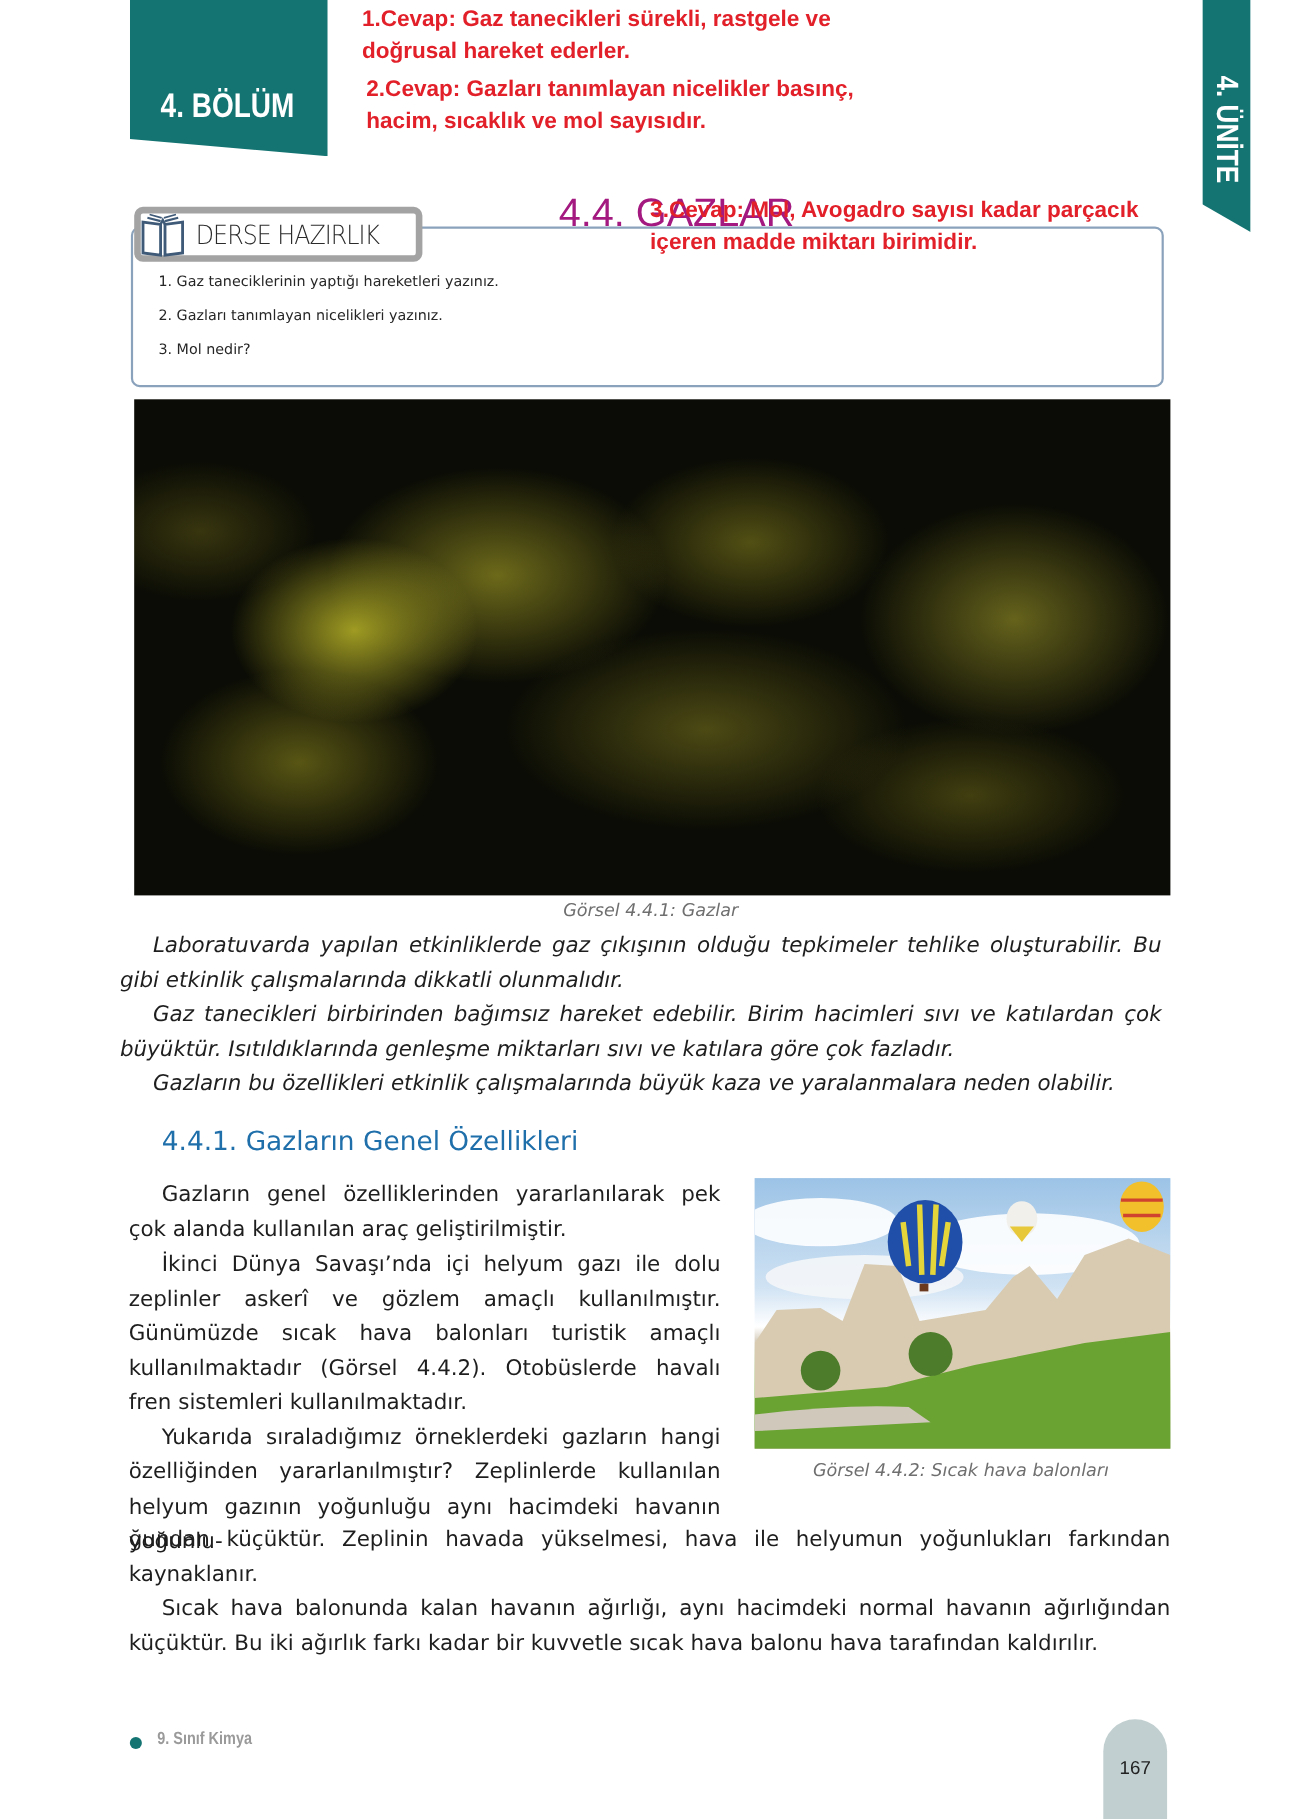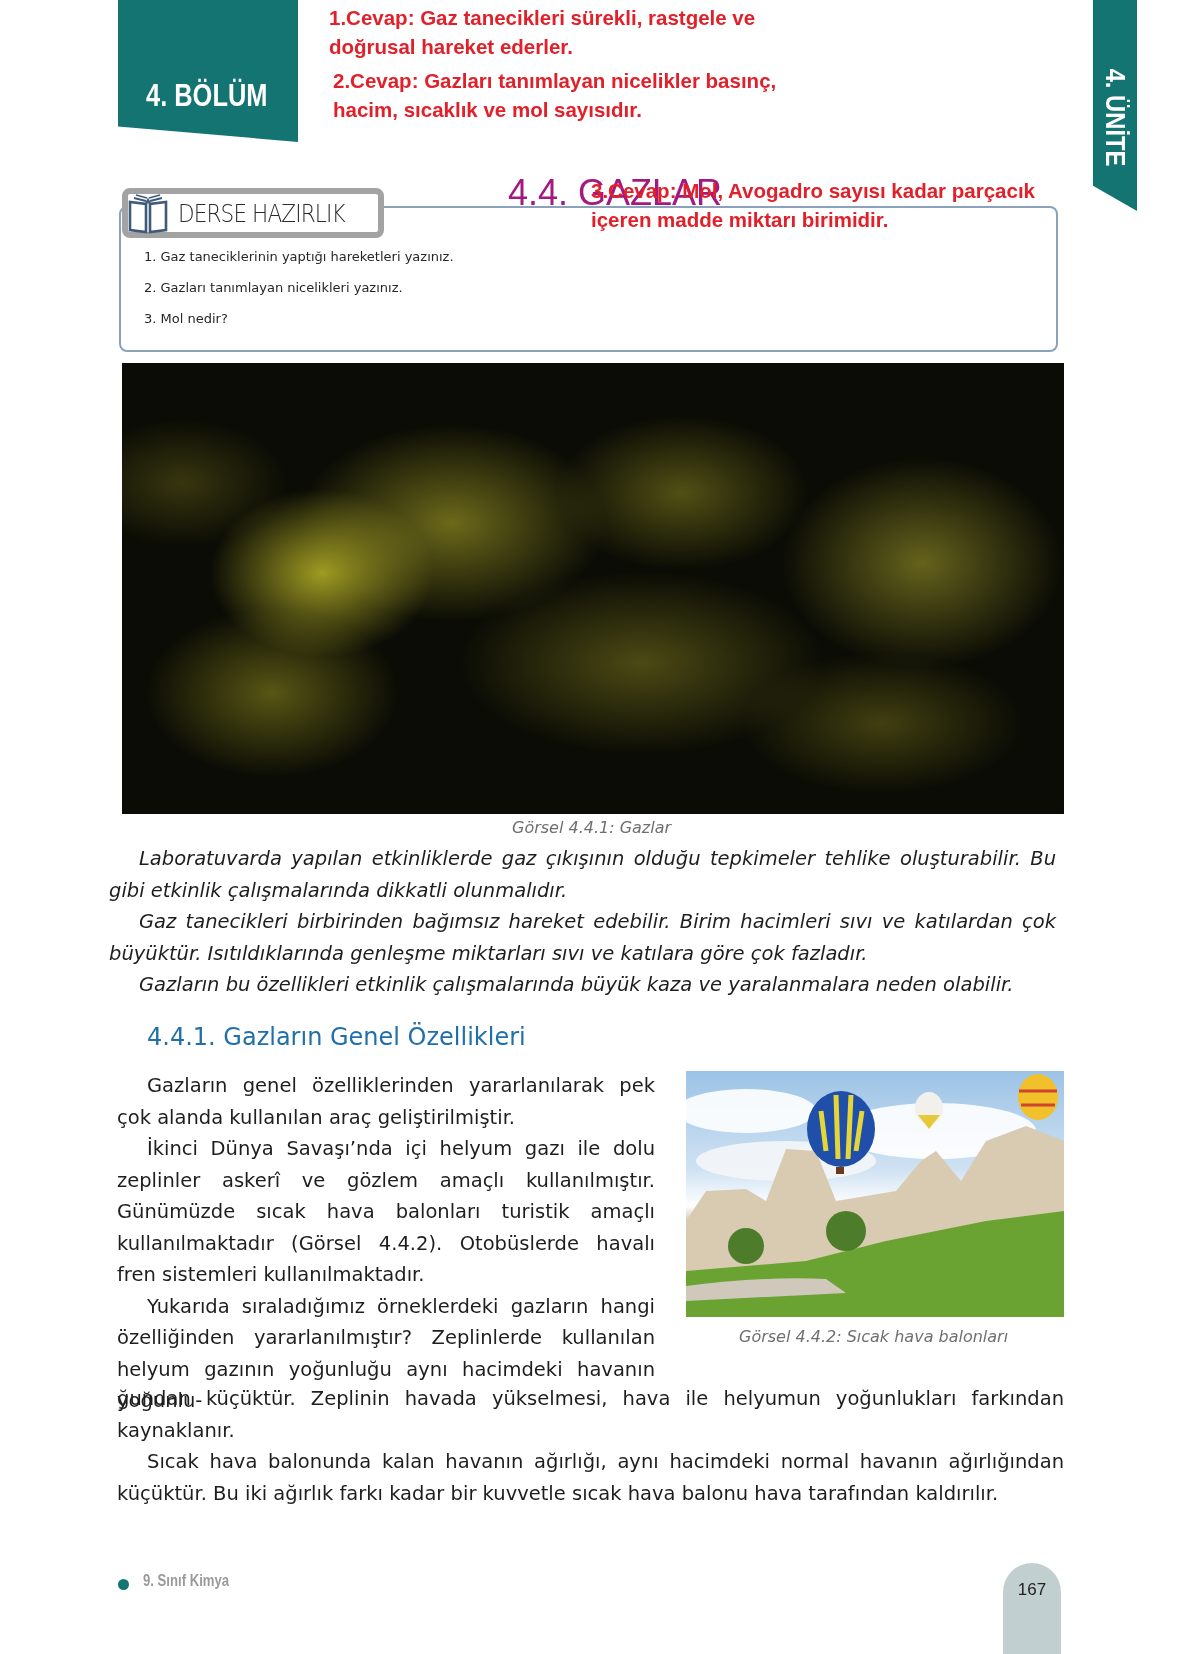--- a/index.html
+++ b/index.html
@@ -131,21 +131,21 @@
   .footer-text {
     left: 143px; top: 1572px; color: #9a9a9a;
     font-family: "Liberation Sans", sans-serif; font-weight: bold; font-size: 16px;
     transform: scaleX(0.82); transform-origin: left top;
   }
   .page-tab {
     left: 1003px; top: 1563px; width: 58px; height: 91px;
     background: #c1cfd0; border-radius: 29px 29px 0 0;
   }
   .page-tab span {
-    position: absolute; left: 0; right: 0; top: 17px; text-align: center;
+    position: absolute; left: 0; right: 0; top: 35px; text-align: center;
     font-family: "Liberation Sans", sans-serif; font-size: 17px; color: #222;
   }
 </style>
 </head>
 <body>
 
 <div class="abs bolum-flag">
   <span>4. BÖLÜM</span>
 </div>
 

